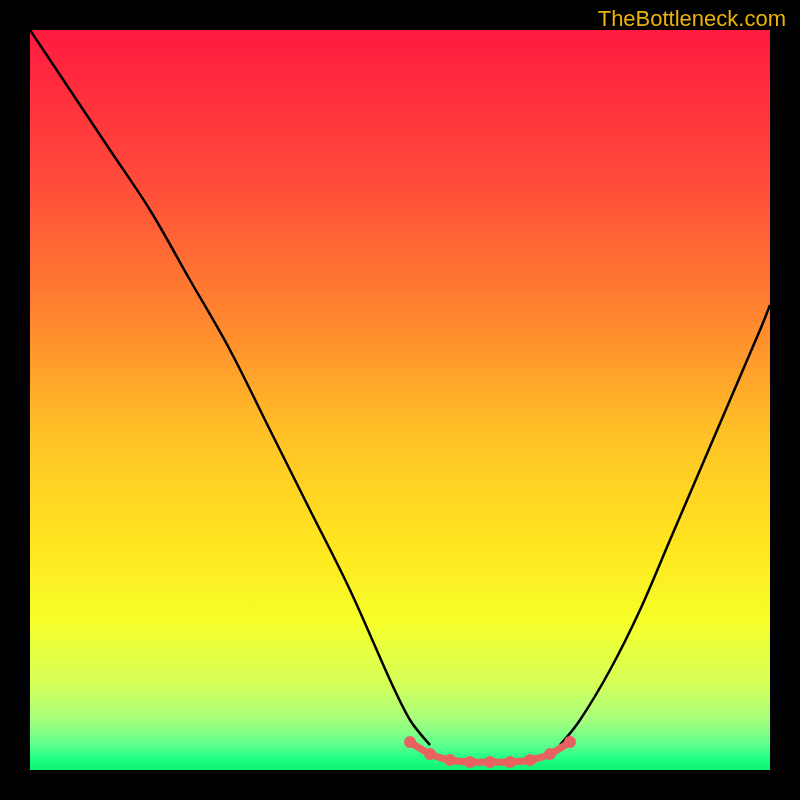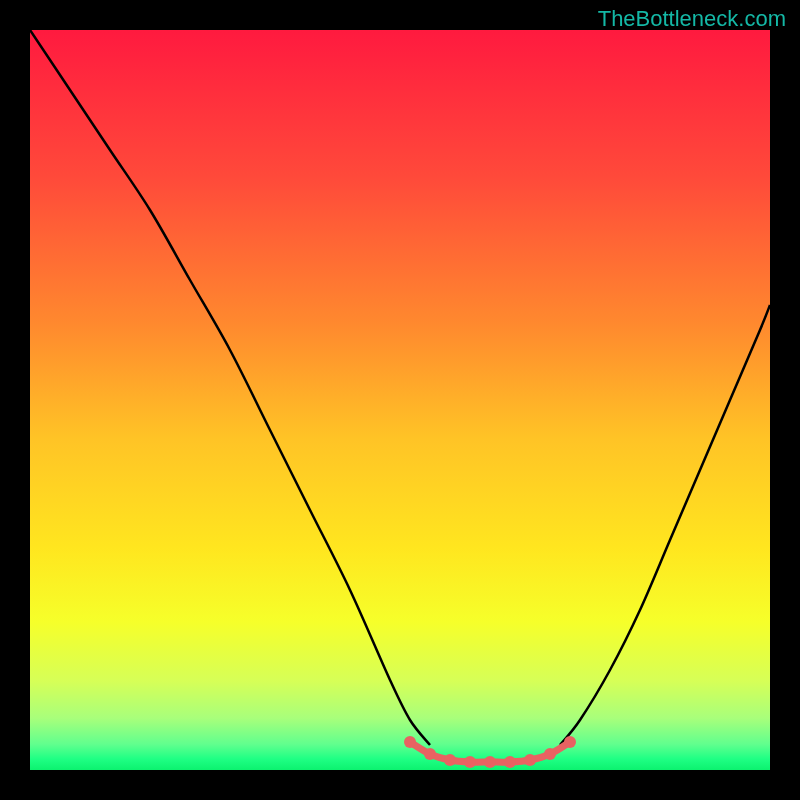--- a/index.html
+++ b/index.html
@@ -8,21 +8,21 @@
     background: #000;
     width: 800px;
     height: 800px;
     overflow: hidden;
     font-family: Arial, sans-serif;
   }
   .watermark {
     position: absolute;
     top: 6px;
     right: 14px;
-    color: #14b8a6;
+    color: #eab308;
     font-size: 22px;
     font-weight: 500;
     z-index: 10;
   }
   .frame {
     position: absolute;
     left: 30px;
     top: 30px;
     width: 740px;
     height: 740px;

